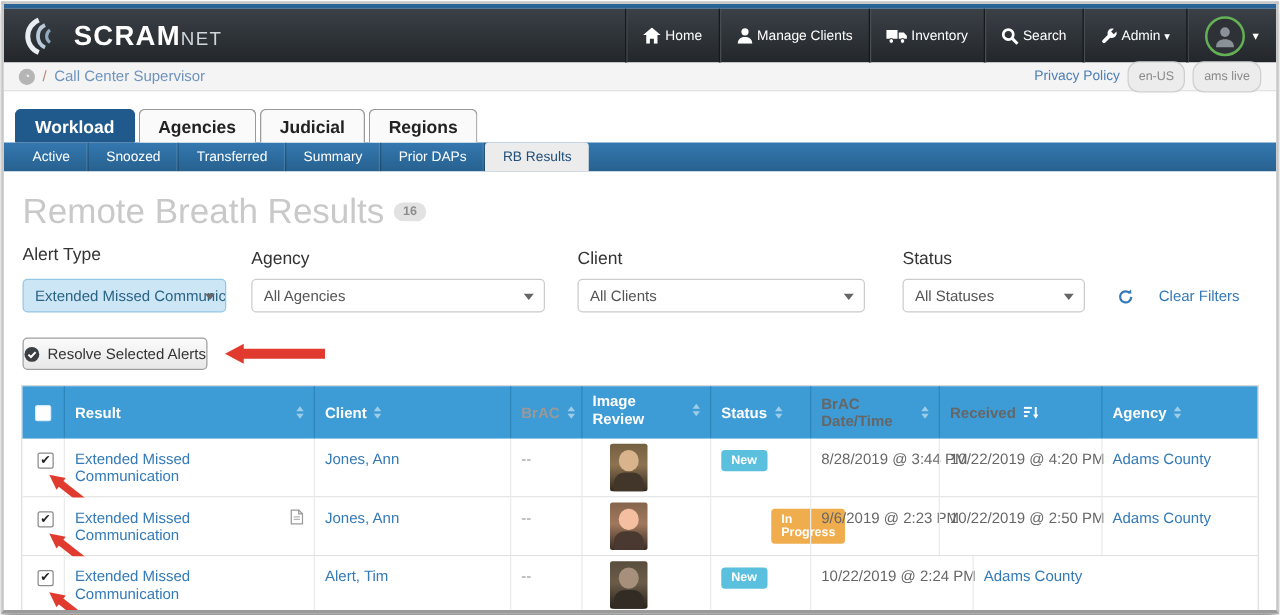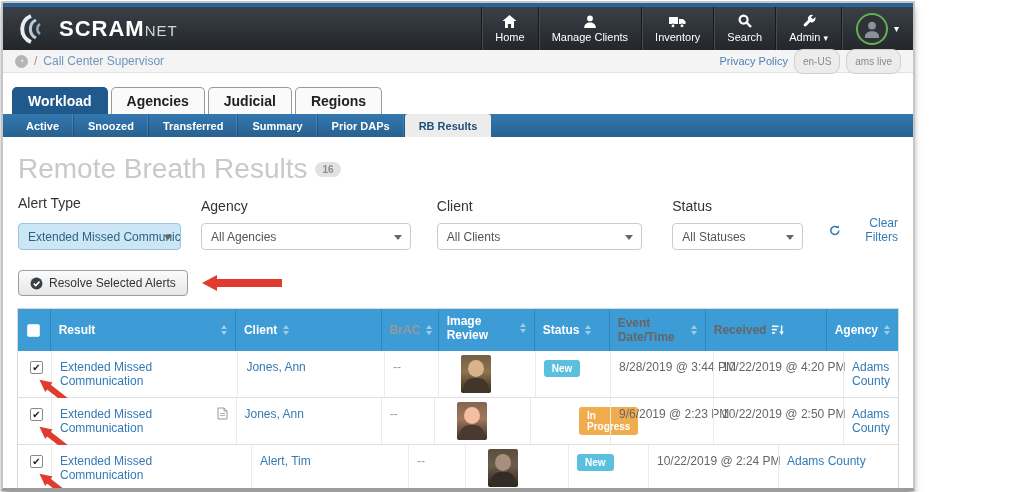--- a/index.html
+++ b/index.html
@@ -1,30 +1,30 @@
 <!DOCTYPE html>
 <html><head>
 <meta charset="utf-8">
 <style>
   * { box-sizing: border-box; margin: 0; padding: 0; }
   body { font-family: "Liberation Sans", sans-serif; background: #fff; }
-  .frame { position: relative; width: 914px; height: 490px; margin: 1px;
+  .frame { position: relative; width: 1022px; height: 490px; margin: 1px;
            border: 2px solid #c6c6c6; border-bottom: 3px solid #9b9b9b;
            box-shadow: 0 5px 7px -2px rgba(0,0,0,.5);
            background: #fff; overflow: hidden; }
 
   
   .topstrip { height: 4px; background: #2a6496; }
   .navbar { height: 43px; background: linear-gradient(#3a4046, #23272b);
             display: flex; justify-content: space-between; align-items: stretch; }
   .logo { display: flex; align-items: center; padding-left: 14px; gap: 8px; }
   .logo-text { color: #fff; font-size: 22px; font-weight: bold; letter-spacing: 1px; }
   .logo-text .sub { font-size: 15px; font-weight: normal; color: #cfd6dc; }
   .mainnav { display: flex; align-items: stretch; }
-  .nav-item { display: flex; flex-direction: column; align-items: center; justify-content: center;
+  .nav-item { display: flex; flex-direction: row; align-items: center; justify-content: center;
               gap: 3px; padding: 0 13px; color: #fff; font-size: 11px; cursor: pointer;
               border-left: 1px solid #17191c; box-shadow: inset 1px 0 0 #454c53; }
   .nav-item svg { display: block; }
   .nav-caret { font-size: 9px; color: #fff; }
   .nav-label { white-space: nowrap; }
   .avatar-wrap { display: flex; align-items: center; gap: 6px; padding: 0 14px;
                  border-left: 1px solid #17191c; box-shadow: inset 1px 0 0 #454c53; cursor: pointer; }
   .avatar { width: 32px; height: 32px; border-radius: 50%; border: 2px solid #64b054;
             background: #2e3237; display: flex; align-items: center; justify-content: center; }
   .caret-down { color: #fff; font-size: 10px; }
@@ -46,21 +46,21 @@
   
   .tabszone { margin-top: 14px; }
   .tabs { display: flex; padding-left: 9px; }
   .tab { background: #fafafa; border: 1px solid #9a9a9a; border-bottom: none;
          border-radius: 5px 5px 0 0; padding: 5px 15px; margin-right: 3px;
          font-size: 14px; font-weight: bold; color: #222; cursor: pointer; }
   .tab.active { background: #20598c; border-color: #20598c; color: #fff; }
   .subnav { height: 23px; background: linear-gradient(#3478b0, #27618f);
             display: flex; align-items: stretch; padding-left: 9px; }
   .subtab { display: flex; align-items: center; padding: 0 14px; color: #fff;
-            font-size: 11px; font-weight: bold; border-right: 1px solid rgba(0,0,0,.22);
+            font-size: 11px; font-weight: normal; border-right: 1px solid rgba(0,0,0,.22);
             box-shadow: inset -1px 0 0 rgba(255,255,255,.12); cursor: pointer; }
   .subtab.active { background: #ececec; color: #1f4e79; border-radius: 3px 3px 0 0;
                    border-right: none; box-shadow: none; text-align: center; }
 
   
   .page-title { margin: 16px 0 4px 15px; display: flex; align-items: center; gap: 8px; }
   .page-title h1 { font-size: 28px; font-weight: normal; color: #c9c9c9; }
   .count-badge { background: #e2e2e2; color: #8d8d8d; font-size: 10px; font-weight: bold;
                  border-radius: 9px; padding: 2px 7px; }
 
@@ -69,28 +69,28 @@
   .fgroup { display: flex; flex-direction: column; gap: 9px; }
   .flabel { font-size: 14px; color: #333; }
   .sel { height: 27px; border: 1px solid #ccc; border-radius: 4px; background: #fff;
          display: flex; align-items: center; padding: 0 20px 0 9px; font-size: 12px;
          color: #555; position: relative; overflow: hidden; white-space: nowrap; cursor: pointer; }
   .sel::after { content: ""; position: absolute; right: 8px; top: 11px;
                 border: 4px solid transparent; border-top: 5px solid #666; }
   .sel.hl { background: #cde6f6; border-color: #95c6e2; color: #2a6484; }
   .g1 { width: 163px; gap: 12px; } .g2 { width: 235px; margin-left: 20px; }
   .g3 { width: 230px; margin-left: 26px; } .g4 { width: 146px; margin-left: 30px; }
-  .clearf { display: flex; align-items: center; gap: 0; margin: 0 0 6px 26px;
+  .clearf { display: flex; align-items: center; gap: 20px; margin: 0 0 6px 26px;
             font-size: 12px; color: #337ab7; cursor: pointer; text-align: right; }
 
   
   .actionrow { margin: 20px 15px 0 15px; display: flex; align-items: center; }
   .btn { display: inline-flex; align-items: center; gap: 6px; border: 1px solid #9d9d9d;
          border-radius: 4px; background: linear-gradient(#fbfbfb, #e7e7e7);
-         padding: 5px 11px; font-size: 12px; color: #333; cursor: pointer; }
+         padding: 5px 0; font-size: 12px; color: #333; cursor: pointer; }
 
   
   .r-arrow { position: relative; display: inline-block; height: 16px; }
   .r-arrow .head { position: absolute; left: 0; top: 50%; transform: translateY(-50%);
                    width: 0; height: 0; border: 8px solid transparent; border-left: none;
                    border-right: 15px solid #e03b2e; }
   .r-arrow .shaft { position: absolute; left: 13px; right: 0; top: 50%;
                     transform: translateY(-50%); height: 8px; background: #e03b2e; }
   .btn-arrow { width: 80px; margin-left: 14px; }
   .diag { position: absolute; width: 36px; height: 14px; left: 21px; top: 23px;
@@ -310,21 +310,21 @@
           </span>
         </div>
       <div class="cell col-status">
           <span>Status</span>
           <span class="sortg">
             <i class="up"></i>
             <i class="dn"></i>
           </span>
         </div>
       <div class="cell col-event">
-          <span>Event Date/Time</span>
+          <span>BrAC Date/Time</span>
           <span class="sortg">
             <i class="up"></i>
             <i class="dn"></i>
           </span>
         </div>
       <div class="cell col-received">
           <span>Received</span>
         <svg width="12" height="12" viewBox="0 0 12 12">
             <rect x="0" y="1.5" width="6.5" height="1.6" fill="#fff"></rect>
             <rect x="0" y="4.8" width="4.8" height="1.6" fill="#fff"></rect>

